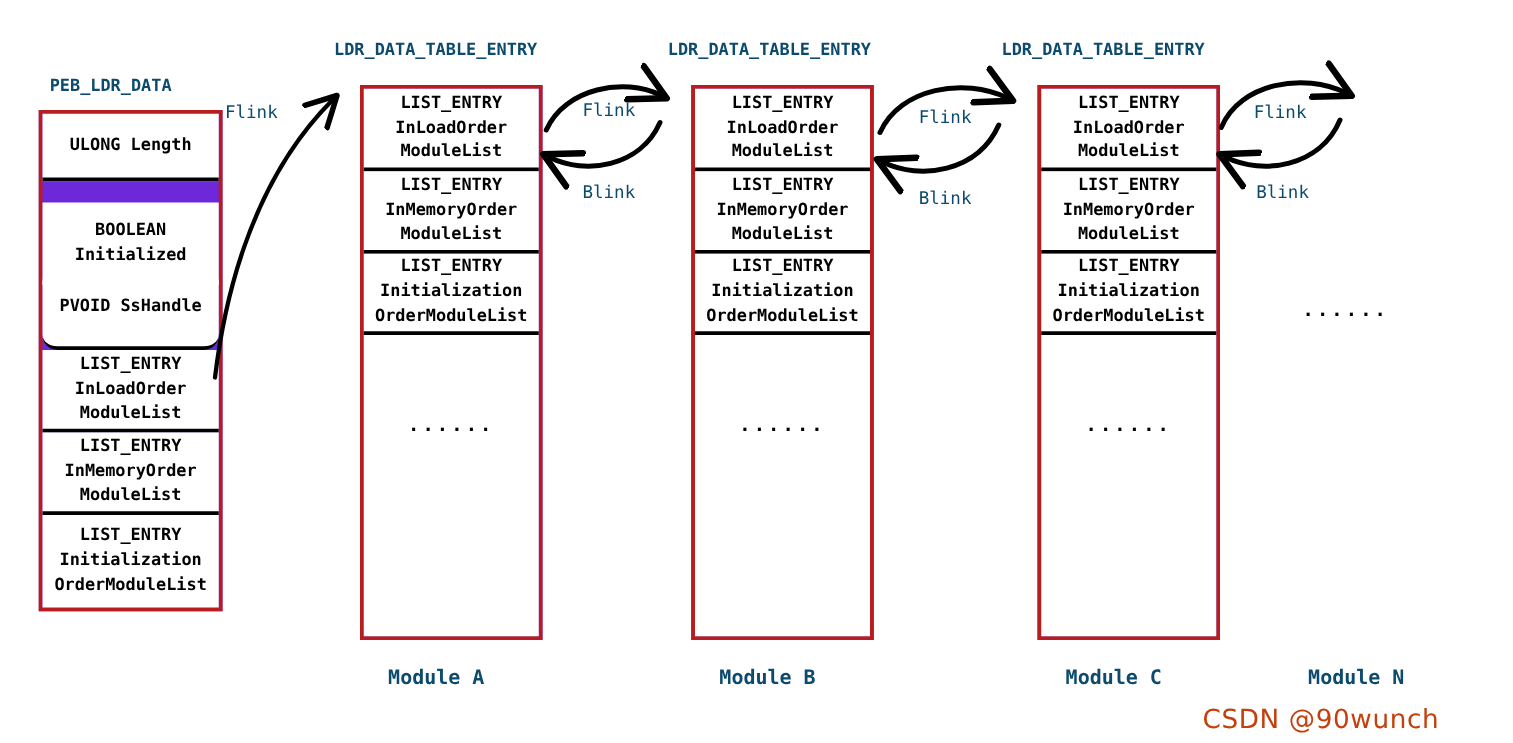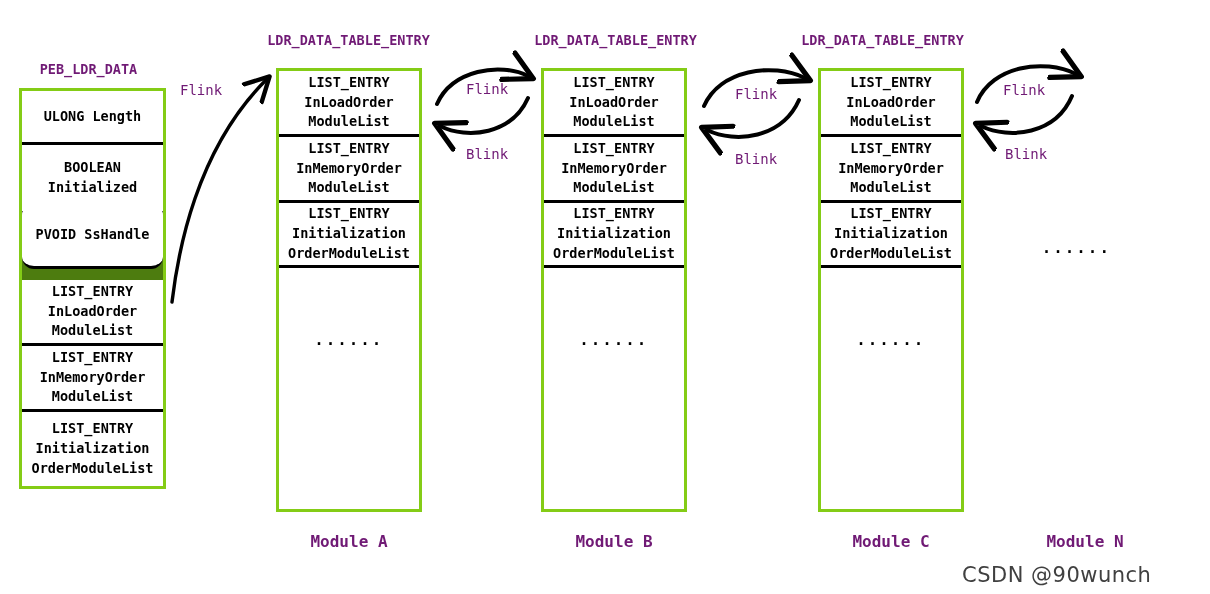--- a/index.html
+++ b/index.html
@@ -13,21 +13,21 @@
     height: 594px;
     background: #ffffff;
     font-family: "DejaVu Sans Mono", "Liberation Mono", monospace;
     overflow: hidden;
   }
 
   
   .lbl {
     position: absolute;
     white-space: pre;
-    color: #701a75;
+    color: #0c4a6e;
     font-weight: bold;
     letter-spacing: 0px;
   }
 
   .struct-title {
     font-size: 13.5px;
     font-weight: bold;
     text-align: center;
   }
 
@@ -38,23 +38,24 @@
   }
 
   .arrow-label {
     font-size: 14px;
     font-weight: normal;
   }
 
   
   .struct-box {
     position: absolute;
-    border: 3px solid #84cc16;
+    border: 3px solid #b91c1c;
     box-sizing: border-box;
-    background: #4d7c0f;
+    background: #6d28d9;
+    margin-left: 12px;
   }
 
   .cell {
     position: absolute;
     left: 0;
     right: 0;
     box-sizing: border-box;
     border-bottom: 3px solid #000000;
     display: flex;
     flex-direction: column;
@@ -91,44 +92,44 @@
     left: 0;
     top: 0;
     width: 1210px;
     height: 594px;
     pointer-events: none;
   }
 
   
   .watermark {
     position: absolute;
-    color: #404040;
+    color: #c2410c;
     font-family: "DejaVu Sans", "Liberation Sans", sans-serif;
     font-size: 21px;
     font-weight: normal;
     letter-spacing: 0.5px;
     white-space: pre;
   }
 </style>
 </head>
 <body>
 
 <div id="canvas">
 
   <div class="lbl struct-title" style="left:15px; top:61px; width:147px;">PEB_LDR_DATA</div>
 
   <div class="struct-box" style="left:19px; top:88px; width:147px; height:401px;">
     <div class="cell" style="top:0px; height:54px;">
       <span class="ln">ULONG Length</span>
     </div>
-    <div class="cell" style="top:54px; height:69px;">
+    <div class="cell" style="top:71px; height:69px;">
       <span class="ln">BOOLEAN</span>
       <span class="ln">Initialized</span>
     </div>
-    <div class="cell" style="top:112px; height:66px;border-radius:12px;">
+    <div class="cell" style="top:123px; height:66px;border-radius:12px;">
       <span class="ln">PVOID SsHandle</span>
     </div>
     <div class="cell" style="top:189px; height:66px;">
       <span class="ln">LIST_ENTRY</span>
       <span class="ln">InLoadOrder</span>
       <span class="ln">ModuleList</span>
     </div>
     <div class="cell" style="top:255px; height:66px;">
       <span class="ln">LIST_ENTRY</span>
       <span class="ln">InMemoryOrder</span>

